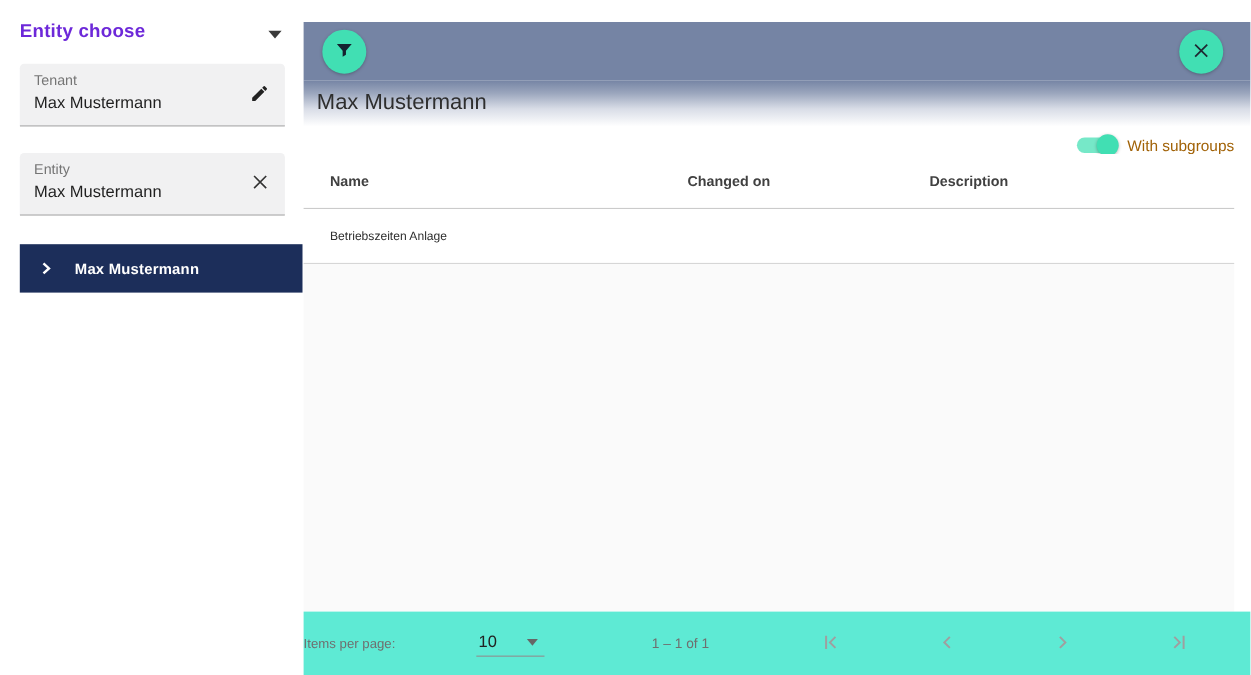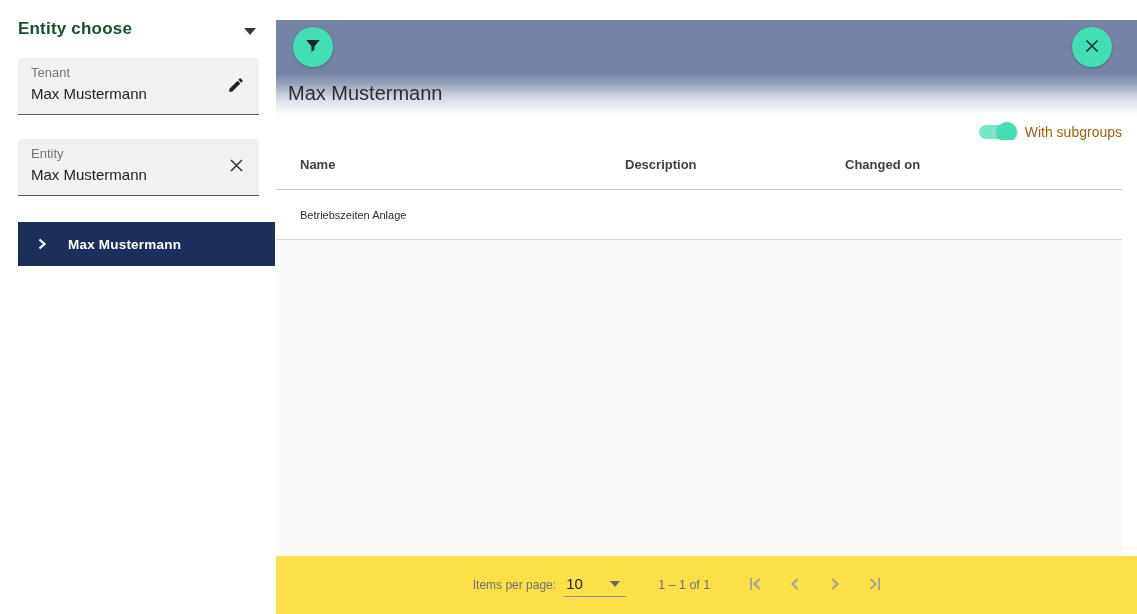--- a/index.html
+++ b/index.html
@@ -7,21 +7,21 @@
   .screen {
     position:relative; width:1137px; height:614px; background:#fff;
     font-family:"Liberation Sans", sans-serif; overflow:hidden;
   }
 
   
   .sidebar-header {
     position:absolute; left:18px; top:19px; width:238px;
     display:flex; align-items:center; justify-content:space-between;
   }
-  .sidebar-title { font-size:17px; font-weight:bold; color:#14532d; letter-spacing:.2px; }
+  .sidebar-title { font-size:17px; font-weight:bold; color:#6d28d9; letter-spacing:.2px; }
   .caret-down {
     width:0; height:0; border-left:6px solid transparent; border-right:6px solid transparent;
     border-top:7px solid #3a3a3a; margin-top:4px; cursor:pointer;
   }
   .field {
     position:absolute; left:18px; width:241px; height:57px;
     background:#f1f1f2; border-radius:4px 4px 0 0; border-bottom:1px solid #5a5a5a;
     padding:8px 12px 0 13px; cursor:text;
   }
   .field-tenant { top:58px; }
@@ -78,22 +78,22 @@
   }
   .th { font-size:13px; font-weight:bold; color:#404040; cursor:default; }
   .trow {
     display:grid; grid-template-columns:325px 220px 1fr; height:50px; align-items:center;
     padding-left:24px; border-bottom:1px solid #d6d6d6; background:#fff; cursor:pointer;
   }
   .td { font-size:11px; color:#2e2e2e; }
   .table-filler { position:absolute; left:0; top:220px; width:846px; height:316px; background:#fafafa; }
 
   .paginator {
-    position:absolute; left:0; bottom:0; width:861px; height:58px; background:#fde047;
-    display:flex; align-items:center; justify-content:center; padding-right:45px;
+    position:absolute; left:0; bottom:0; width:861px; height:58px; background:#5eead4;
+    display:flex; align-items:center; justify-content:space-between; padding-right:45px;
   }
   .pp-label { font-size:12px; color:#6f6f6f; margin-right:8px; }
   .pp-select {
     width:62px; border-bottom:1px solid #8f8f8f; display:flex; align-items:center;
     justify-content:space-between; padding:2px 6px 4px 2px; cursor:pointer; margin-right:32px;
   }
   .pp-select-value { font-size:15px; color:#222; }
   .pp-select-caret {
     width:0; height:0; border-left:5px solid transparent; border-right:5px solid transparent;
     border-top:6px solid #666;
@@ -173,22 +173,22 @@
       <span class="toggle">
         <span class="toggle-track"></span>
         <span class="toggle-thumb"></span>
       </span>
       <span class="toggle-label">With subgroups</span>
     </div>
 
     <div class="table">
       <div class="thead">
         <span class="th">Name</span>
+        <span class="th">Changed on</span>
         <span class="th">Description</span>
-        <span class="th">Changed on</span>
       </div>
       <div class="trow">
         <span class="td">Betriebszeiten Anlage</span>
         <span class="td"></span>
         <span class="td"></span>
       </div>
     </div>
     <div class="table-filler"></div>
 
     <div class="paginator">

